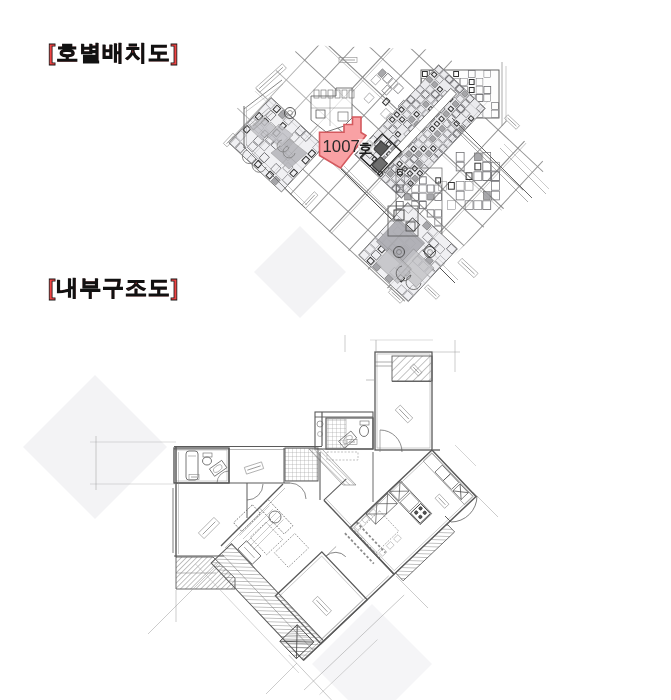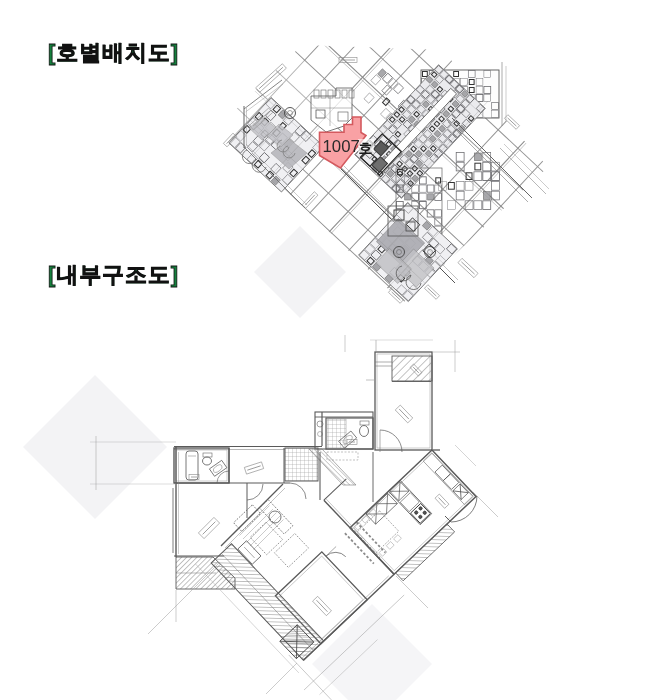--- a/index.html
+++ b/index.html
@@ -1,20 +1,20 @@
 <!DOCTYPE html>
 <html><head><meta charset="utf-8">
 <style>
 html,body{margin:0;padding:0;background:#fff;width:671px;height:700px;overflow:hidden}
-.hd{position:absolute;font-family:"Liberation Sans",sans-serif;font-weight:bold;color:#15803d;font-size:22px;letter-spacing:0.9px;-webkit-text-stroke:0.8px #111}
+.hd{position:absolute;font-family:"Liberation Sans",sans-serif;font-weight:bold;color:#ef4444;font-size:22px;letter-spacing:0.9px;-webkit-text-stroke:0.8px #111}
 svg{position:absolute;left:0;top:0}
 </style></head>
 <body>
 <div class="hd" style="left:48px;top:38px">[호별배치도]</div>
-<div class="hd" style="left:48px;top:260px">[내부구조도]</div>
+<div class="hd" style="left:48px;top:273px">[내부구조도]</div>
 <svg width="671" height="700" viewBox="0 0 671 700" style="filter:blur(0.45px)">
 <defs>
 <clipPath id="gclip">
         <polygon points="302,45 442,50 548,167 403,303 219,126"></polygon>
       </clipPath>
 <pattern id="hatch" width="3.6" height="3.6" patternTransform="rotate(45)" patternUnits="userSpaceOnUse">
   <line x1="0" y1="0" x2="0" y2="3.6" stroke="#7a7a7a" stroke-width="0.9"></line>
 </pattern>
 <pattern id="hatch2" width="4" height="4" patternTransform="rotate(45)" patternUnits="userSpaceOnUse">
   <line x1="0" y1="0" x2="0" y2="4" stroke="#666" stroke-width="0.9"></line>

